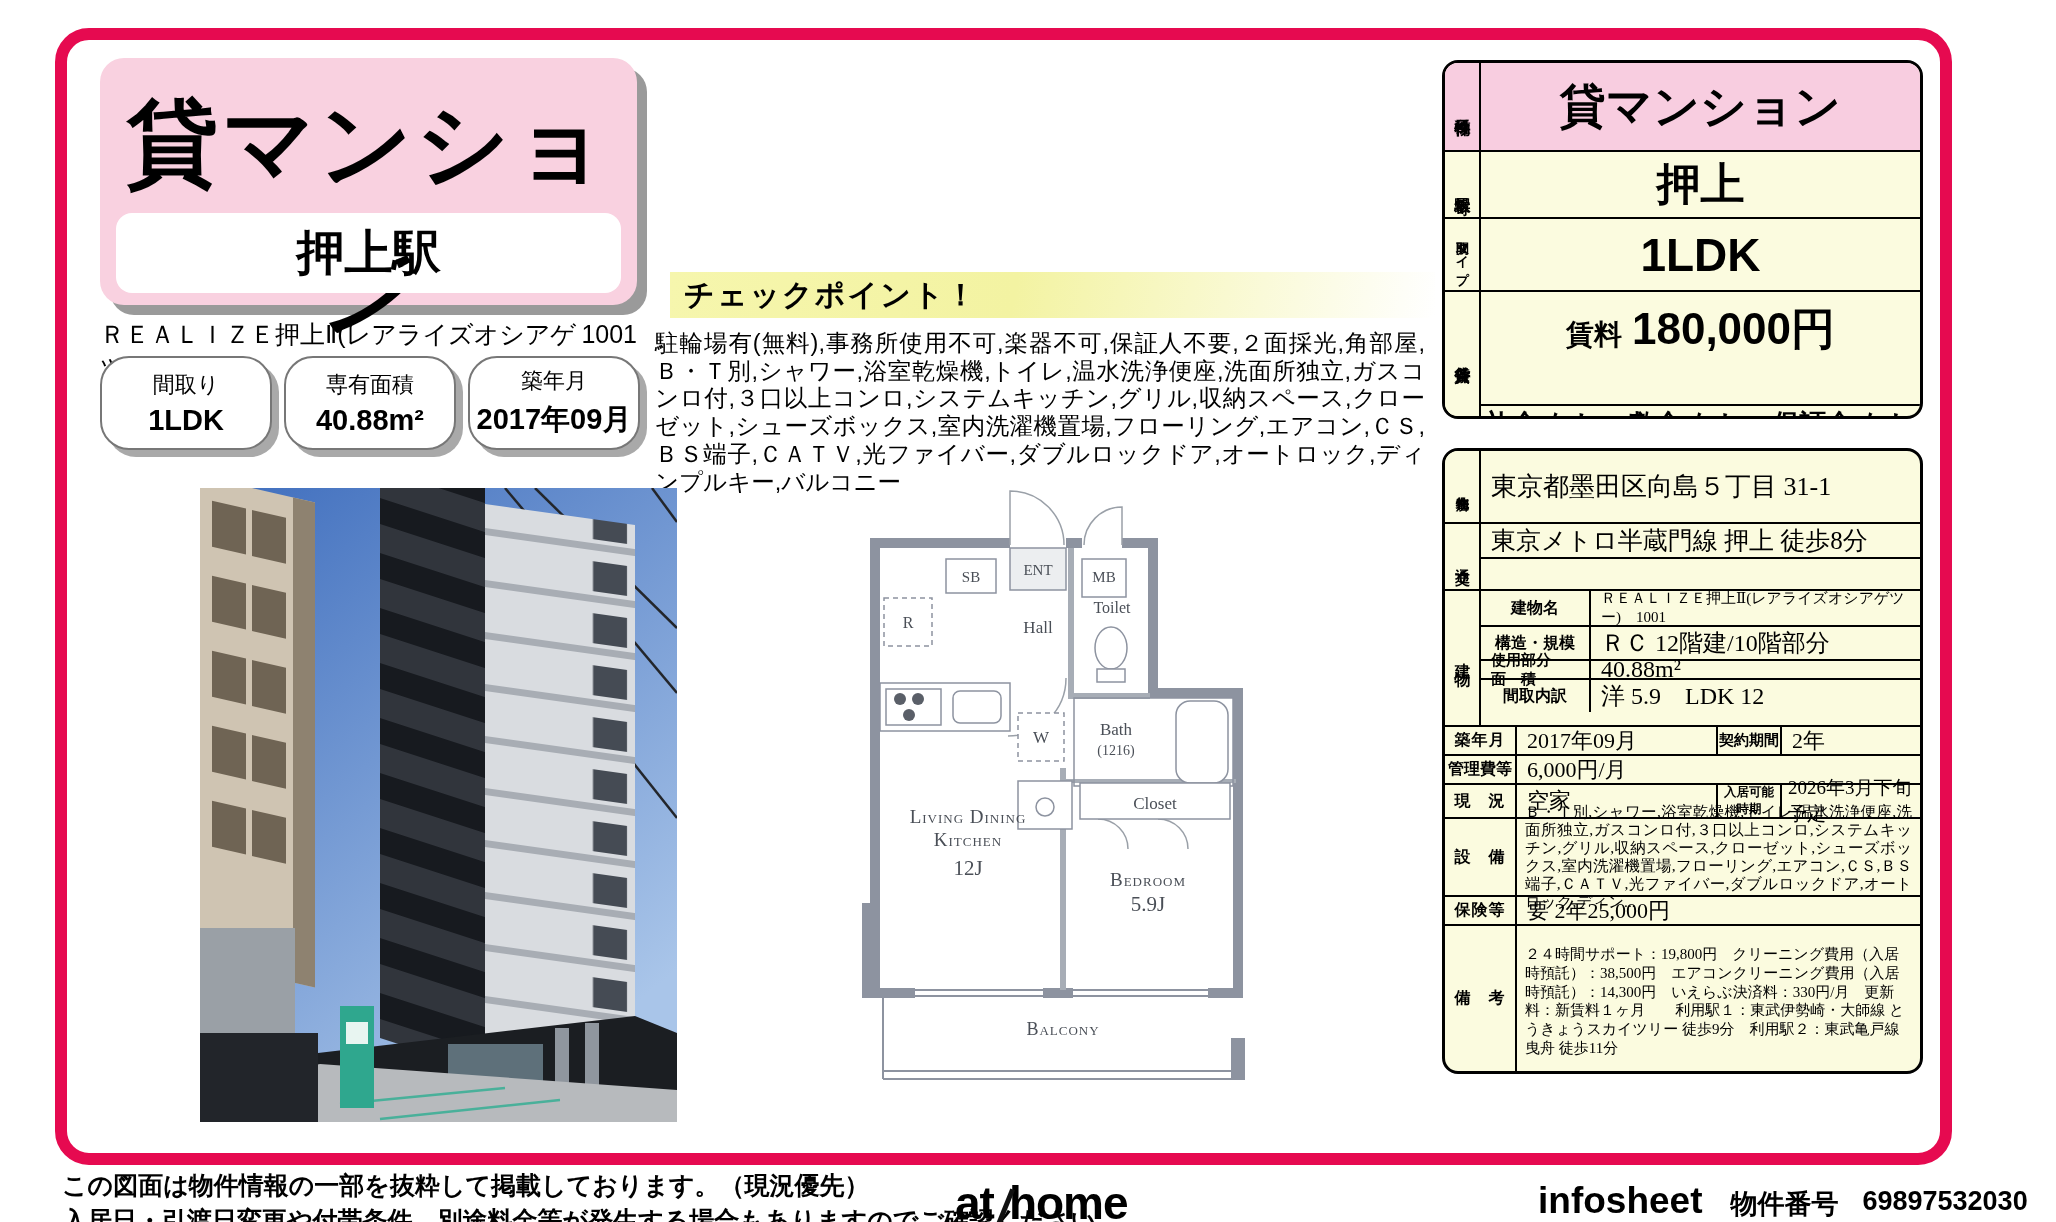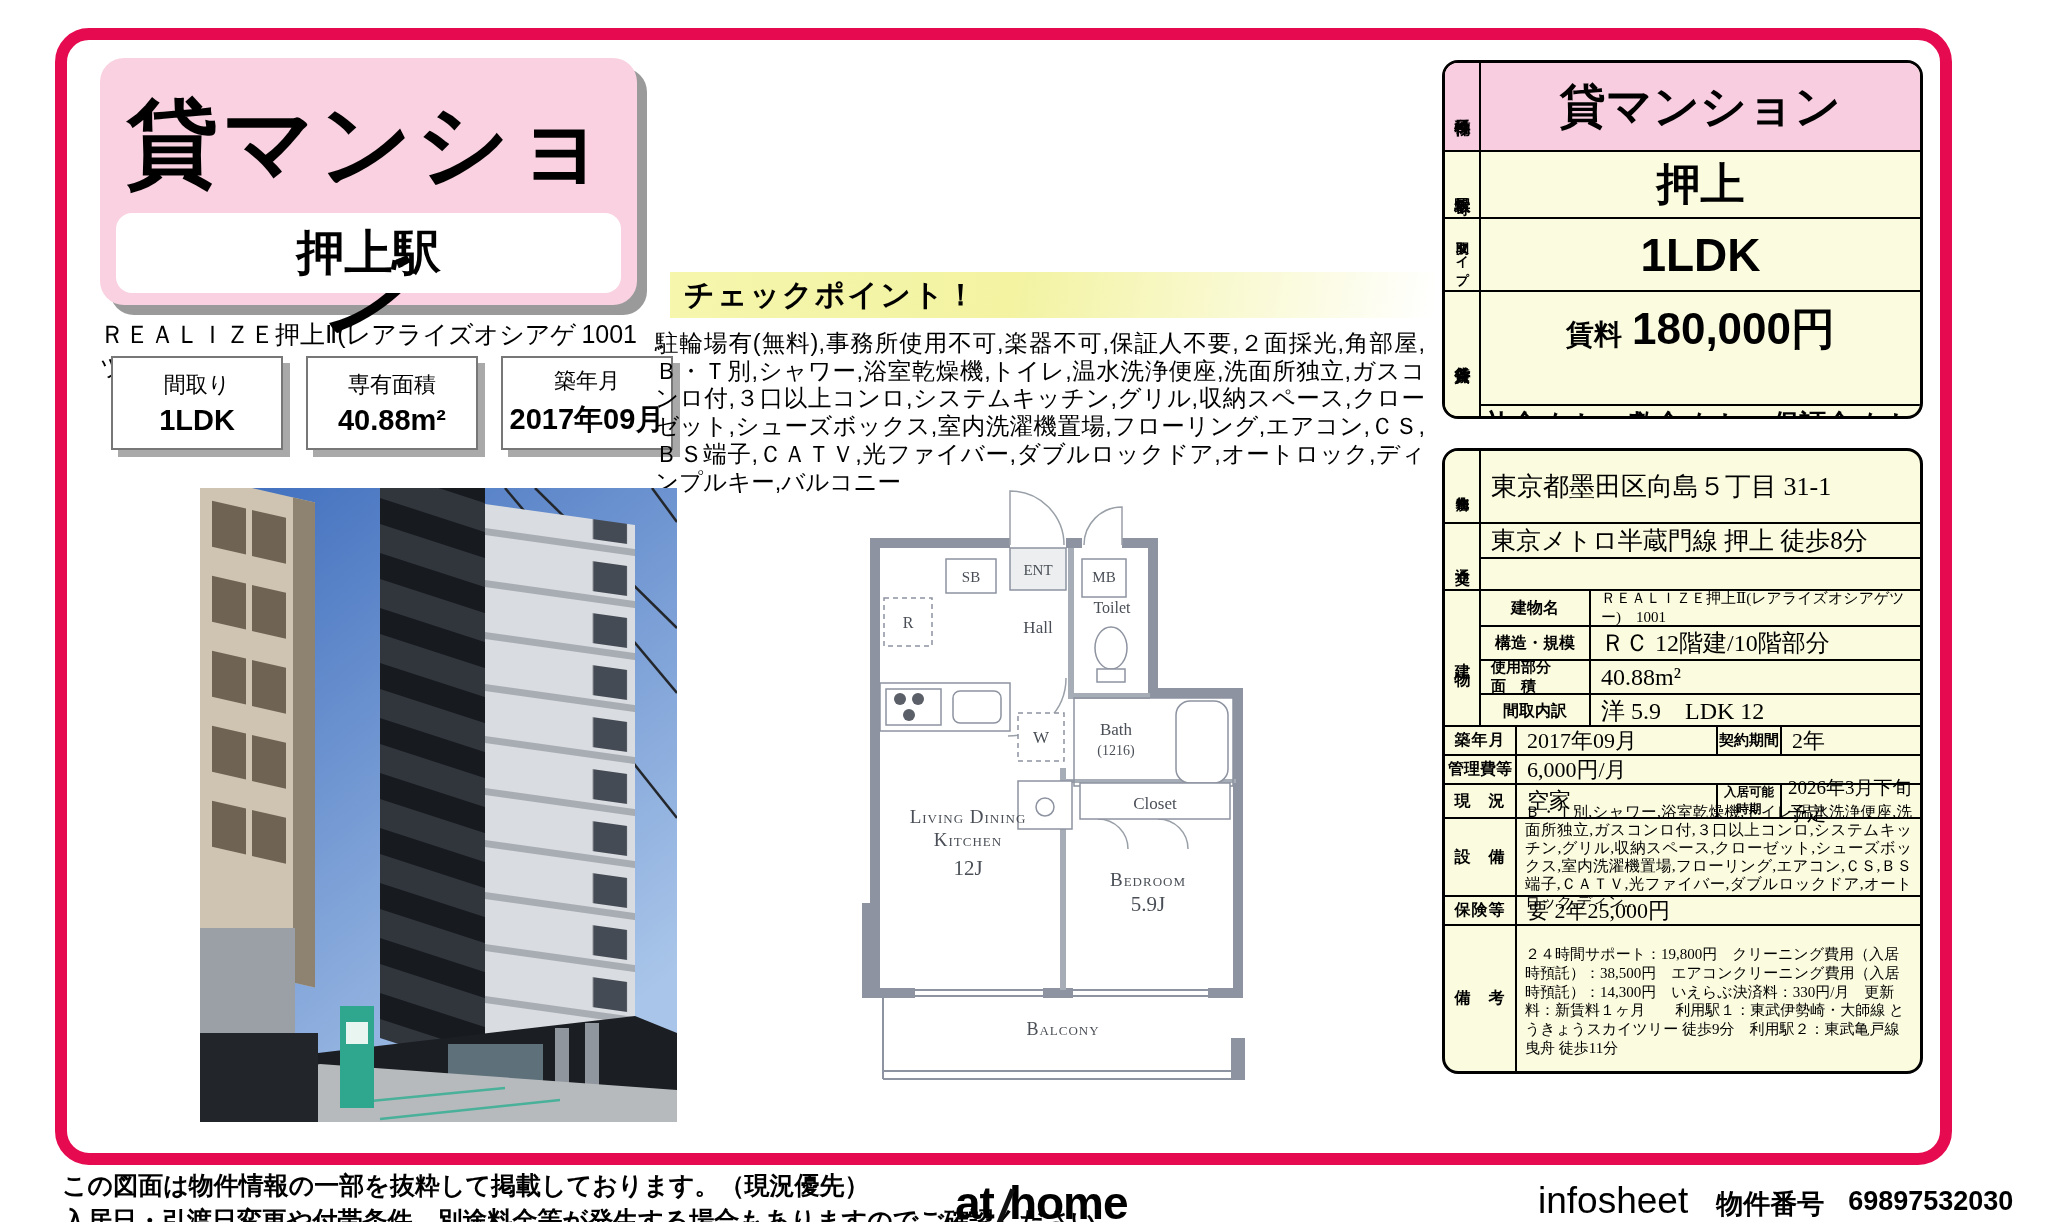--- a/index.html
+++ b/index.html
@@ -17,23 +17,23 @@
             box-sizing:border-box;}
   .titlebox .cat{position:absolute;left:0;top:10px;width:100%;text-align:center;
                  font-size:92px;font-weight:bold;letter-spacing:3px;line-height:150px;}
   .titlebox .sta{position:absolute;left:16px;right:16px;bottom:12px;height:80px;
                  background:#fff;border-radius:16px;text-align:center;
                  font-size:48px;font-weight:bold;line-height:80px;}
   .propline{position:absolute;left:100px;top:318px;width:537px;display:flex;
             justify-content:space-between;align-items:baseline;font-size:25px;}
   .specrow{position:absolute;left:100px;top:356px;display:flex;gap:12px;}
   .specbox{width:172px;height:94px;background:#fff;border:2px solid #777;
-           border-radius:0;box-shadow:7px 7px 0 #a9a9a9;display:flex;
+           border-radius:29px;box-shadow:7px 7px 0 #a9a9a9;display:flex;
            flex-direction:column;align-items:center;justify-content:center;gap:4px;
-           box-sizing:border-box;margin-left:11px;}
+           box-sizing:border-box;}
   .specbox .lb{font-size:22px;}
   .specbox .vl2{font-size:29px;font-weight:bold;}
 
   
   .cphead{position:absolute;left:670px;top:272px;width:765px;height:46px;
           background:linear-gradient(100deg,#f6f6ad 0%,#f3f3a2 45%,#ffffff 100%);
           font-size:30px;font-weight:bold;line-height:46px;padding-left:14px;
           box-sizing:border-box;letter-spacing:2px;}
   .cpbody{position:absolute;left:655px;top:330px;width:770px;font-size:23.5px;
           line-height:1.18;text-align:justify;font-weight:500;}
@@ -83,21 +83,21 @@
 
   
   .notes{position:absolute;left:62px;top:1168px;font-size:25px;font-weight:600;
          line-height:1.38;}
   .logo{position:absolute;left:955px;top:1176px;font-size:46px;font-weight:800;
         letter-spacing:-1px;display:flex;align-items:flex-end;}
   .logo .slash{display:inline-block;width:5px;height:38px;background:#111;
                transform:rotate(22deg);margin:0 1px 4px 9px;}
   .sheetinfo{position:absolute;left:1538px;top:1180px;display:flex;align-items:baseline;
              gap:26px;}
-  .sheetinfo .sn{font-size:37px;font-weight:400;}
+  .sheetinfo .sn{font-size:37px;font-weight:700;}
   .sheetinfo .pn{font-size:27px;font-weight:bold;border-bottom:3px solid #000;
                  padding:0 6px 3px 2px;display:flex;gap:24px;}
 </style>
 </head>
 <body>
 
 <div id="page">
   <div class="frame"></div>
 
   <div class="titlebox">
@@ -304,21 +304,21 @@
       <div class="vl" style="font-size:16px;letter-spacing:8px">建物</div>
       <div class="colstack">
         <div class="subr" style="height:34px">
           <div class="sublabel">建物名</div>
           <div class="valL serif" style="font-size:15px">ＲＥＡＬＩＺＥ押上Ⅱ(レアライズオシアゲツー)　1001</div>
         </div>
         <div class="subr" style="height:34px">
           <div class="sublabel">構造・規模</div>
           <div class="valL serif" style="font-size:24px">ＲＣ 12階建/10階部分</div>
         </div>
-        <div class="subr" style="height:34px">
+        <div class="subr" style="height:19px">
           <div class="arealbl">
             <span>使用部分</span>
             <span>面　積</span>
           </div>
           <div class="valL serif" style="font-size:24px">40.88m²</div>
         </div>
         <div class="subr" style="height:34px">
           <div class="sublabel">間取内訳</div>
           <div class="valL serif" style="font-size:24px">洋 5.9　LDK 12</div>
         </div>

